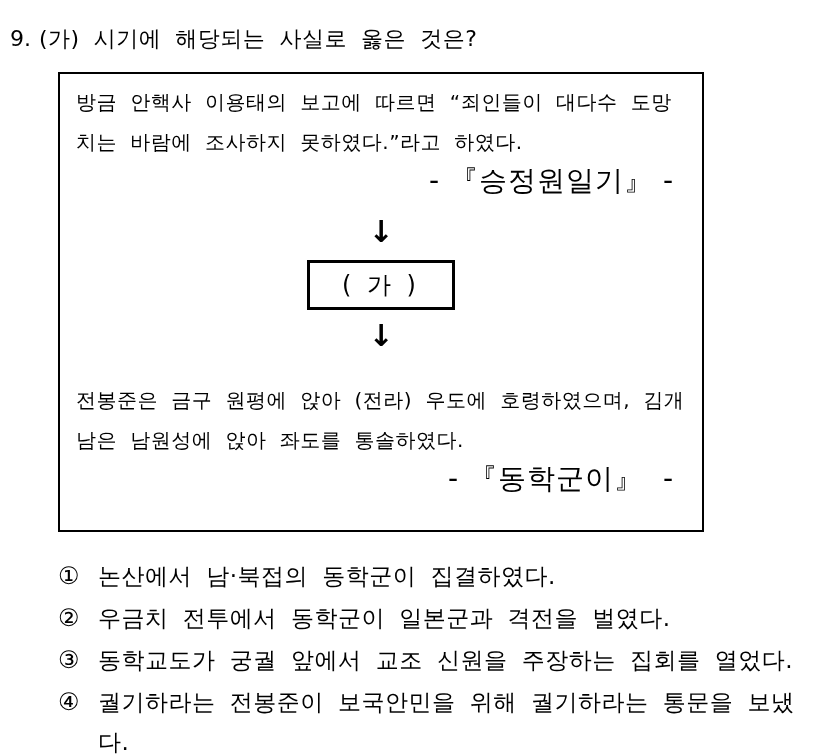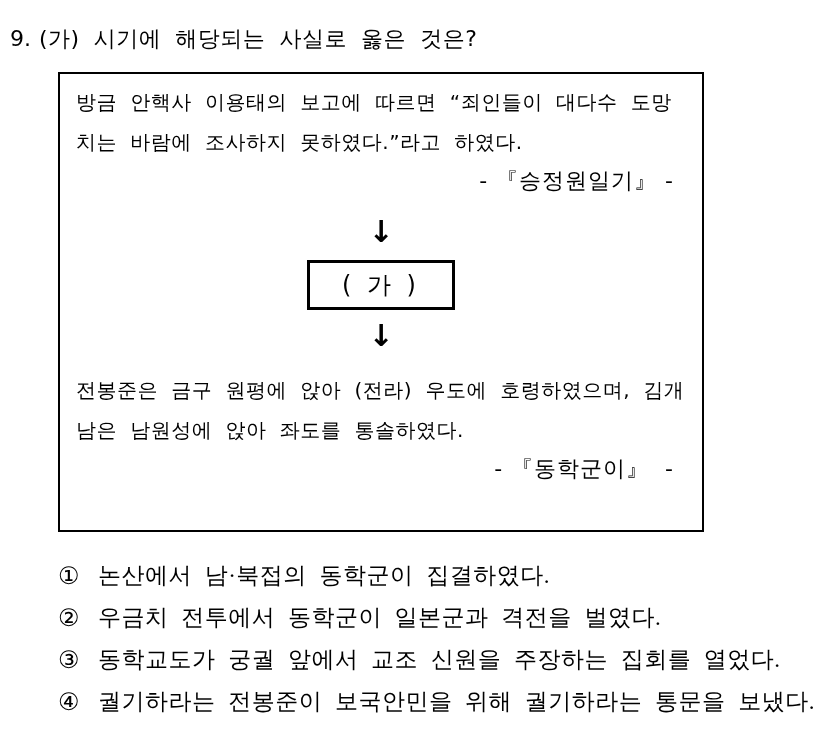--- a/index.html
+++ b/index.html
@@ -36,21 +36,21 @@
     padding: 0 12px 0 16px;
     font-size: 20px;
     line-height: 40px;
     word-spacing: 0.32em;
     letter-spacing: 0.5px;
     text-align: left;
   }
   .source {
     text-align: right;
     padding-right: 28px;
-    font-size: 22px;
+    font-size: 28px;
     line-height: 38px;
     letter-spacing: 1px;
     white-space: pre;
   }
   .arrow {
     text-align: center;
     font-size: 30px;
     line-height: 32px;
     font-weight: bold;
   }
@@ -61,21 +61,21 @@
     width: 148px;
     height: 50px;
     border: 3px solid #000000;
     display: flex;
     align-items: center;
     justify-content: center;
     font-size: 24px;
     letter-spacing: 4px;
     white-space: pre;
   }
-  .passage-2 { margin-top: 18px; }
+  .passage-2 { margin-top: 28px; }
 
   
   .choices {
     list-style: none;
     margin: 24px 8px 0 58px;
   }
   .choice {
     display: flex;
     align-items: flex-start;
     font-size: 23px;
@@ -85,21 +85,20 @@
   .choice-marker {
     width: 30px;
     flex-shrink: 0;
     margin-right: 10px;
     font-size: 24px;
   }
   .choice-text {
     flex: 1;
     word-spacing: 0.28em;
     letter-spacing: 0.5px;
-    font-family: Liberation Serif, serif;
   }
 </style>
 </head>
 <body>
 
 <div class="page">
 
   <div class="question-line">
     <span class="question-number">9.</span>
     <span class="question-text">(가) 시기에 해당되는 사실로 옳은 것은?</span>

